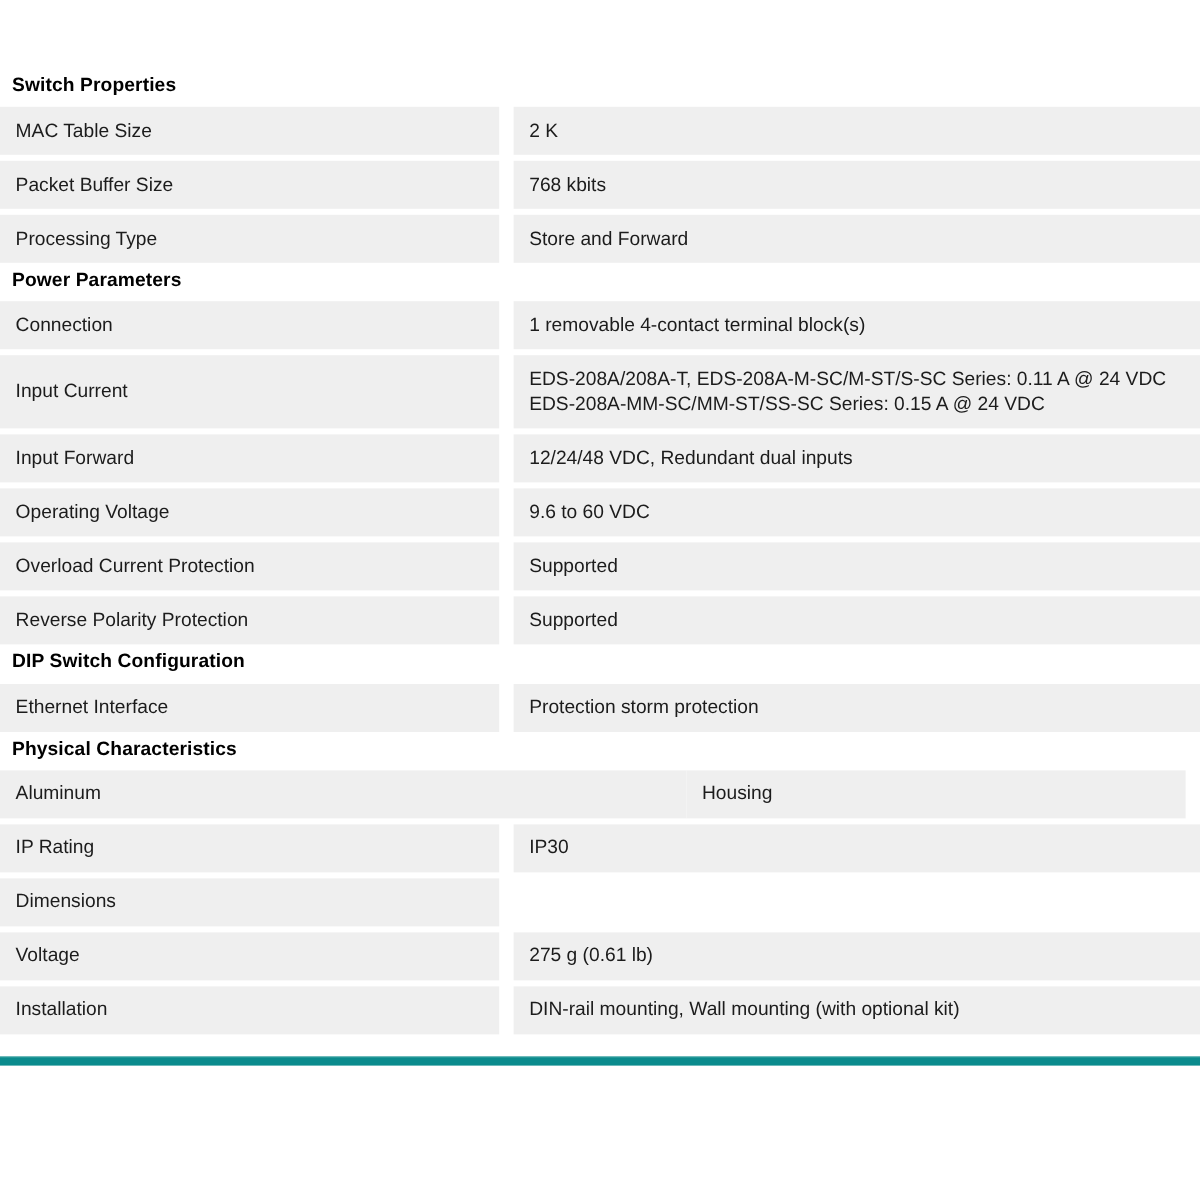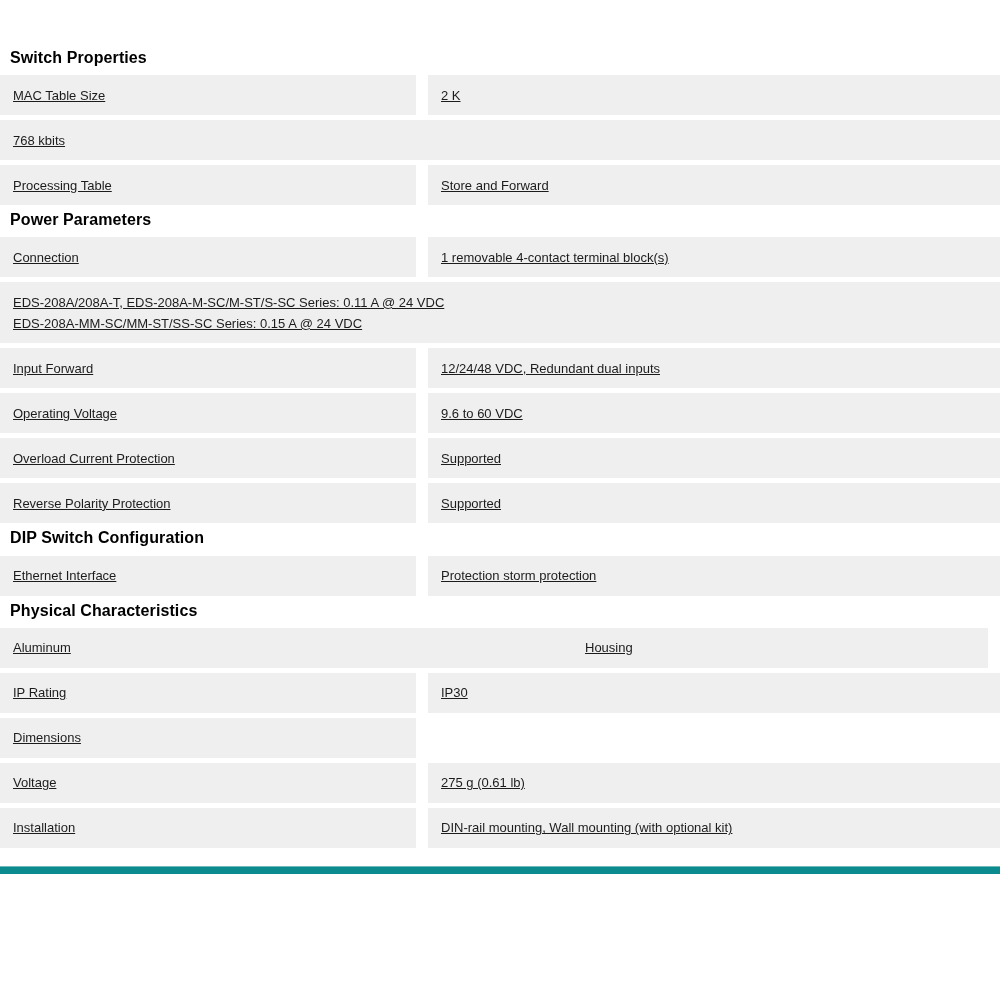--- a/index.html
+++ b/index.html
@@ -14,44 +14,43 @@
   html, body {
     width: 1000px;
     height: 1000px;
     background: var(--page-background);
     font-family: "Liberation Sans", "DejaVu Sans", sans-serif;
     overflow: hidden;
   }
   .page {
     width: 1000px;
     height: 1000px;
-    padding-top: 48px;
+    padding-top: 62px;
   }
   .sec-title {
     font-size: 16px;
     line-height: 1.2;
     font-weight: 700;
     color: var(--heading-text);
     margin: 0 0 8px 10px;
     letter-spacing: 0.1px;
   }
   .section + .section { margin-top: 0; }
   .spec-row {
     display: flex;
     margin-bottom: 5px;
   }
   .cell {
     display: flex;
     align-items: center;
     background: var(--row-background);
-    font-size: 13px;
+    font-size: 16px;
     line-height: 21px;
     color: var(--text);
     padding: 9.5px 12px 9.5px 13px;
-    text-decoration: underline;
   }
   .cell.label {
     flex: 0 0 416px;
     width: 416px;
     margin-right: 12px;
   }
   .cell.value {
     flex: 1 1 auto;
     white-space: pre-line;
   }
@@ -69,37 +68,39 @@
 <div class="page">
 
   <div class="section">
     <h2 class="sec-title">Switch Properties</h2>
     <div class="spec-table">
       <div class="spec-row">
         <div class="cell label">MAC Table Size</div>
         <div class="cell value">2 K</div>
       </div>
       <div class="spec-row">
+        <div class="cell label">Packet Buffer Size</div>
         <div class="cell value">768 kbits</div>
       </div>
       <div class="spec-row">
-        <div class="cell label">Processing Table</div>
+        <div class="cell label">Processing Type</div>
         <div class="cell value">Store and Forward</div>
       </div>
     </div>
   </div>
 
   <div class="section">
     <h2 class="sec-title">Power Parameters</h2>
     <div class="spec-table">
       <div class="spec-row">
         <div class="cell label">Connection</div>
         <div class="cell value">1 removable 4-contact terminal block(s)</div>
       </div>
       <div class="spec-row">
+        <div class="cell label">Input Current</div>
         <div class="cell value">EDS-208A/208A-T, EDS-208A-M-SC/M-ST/S-SC Series: 0.11 A @ 24 VDC
 EDS-208A-MM-SC/MM-ST/SS-SC Series: 0.15 A @ 24 VDC</div>
       </div>
       <div class="spec-row">
         <div class="cell label">Input Forward</div>
         <div class="cell value">12/24/48 VDC, Redundant dual inputs</div>
       </div>
       <div class="spec-row">
         <div class="cell label">Operating Voltage</div>
         <div class="cell value">9.6 to 60 VDC</div>

